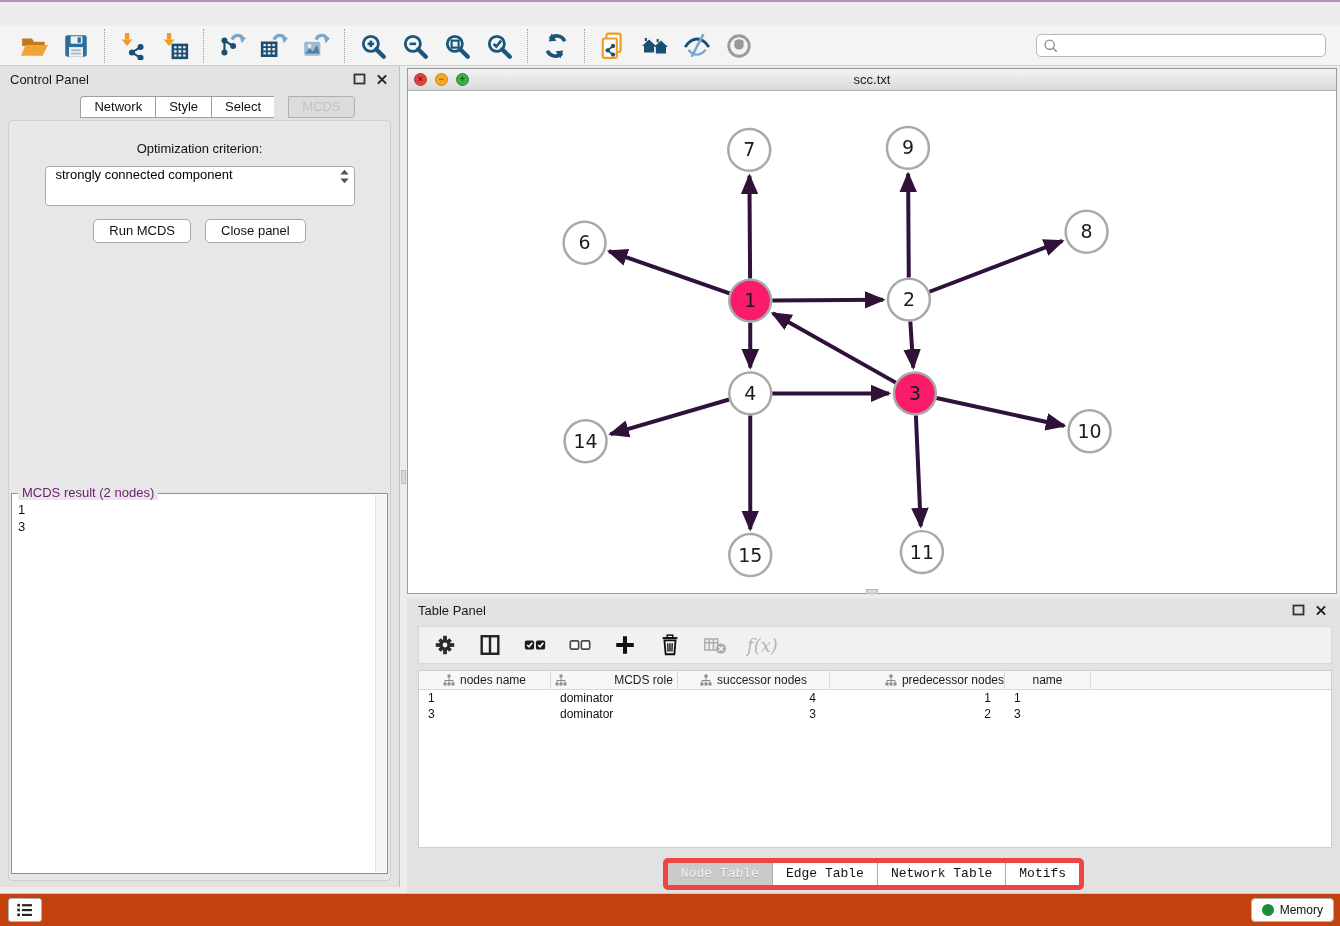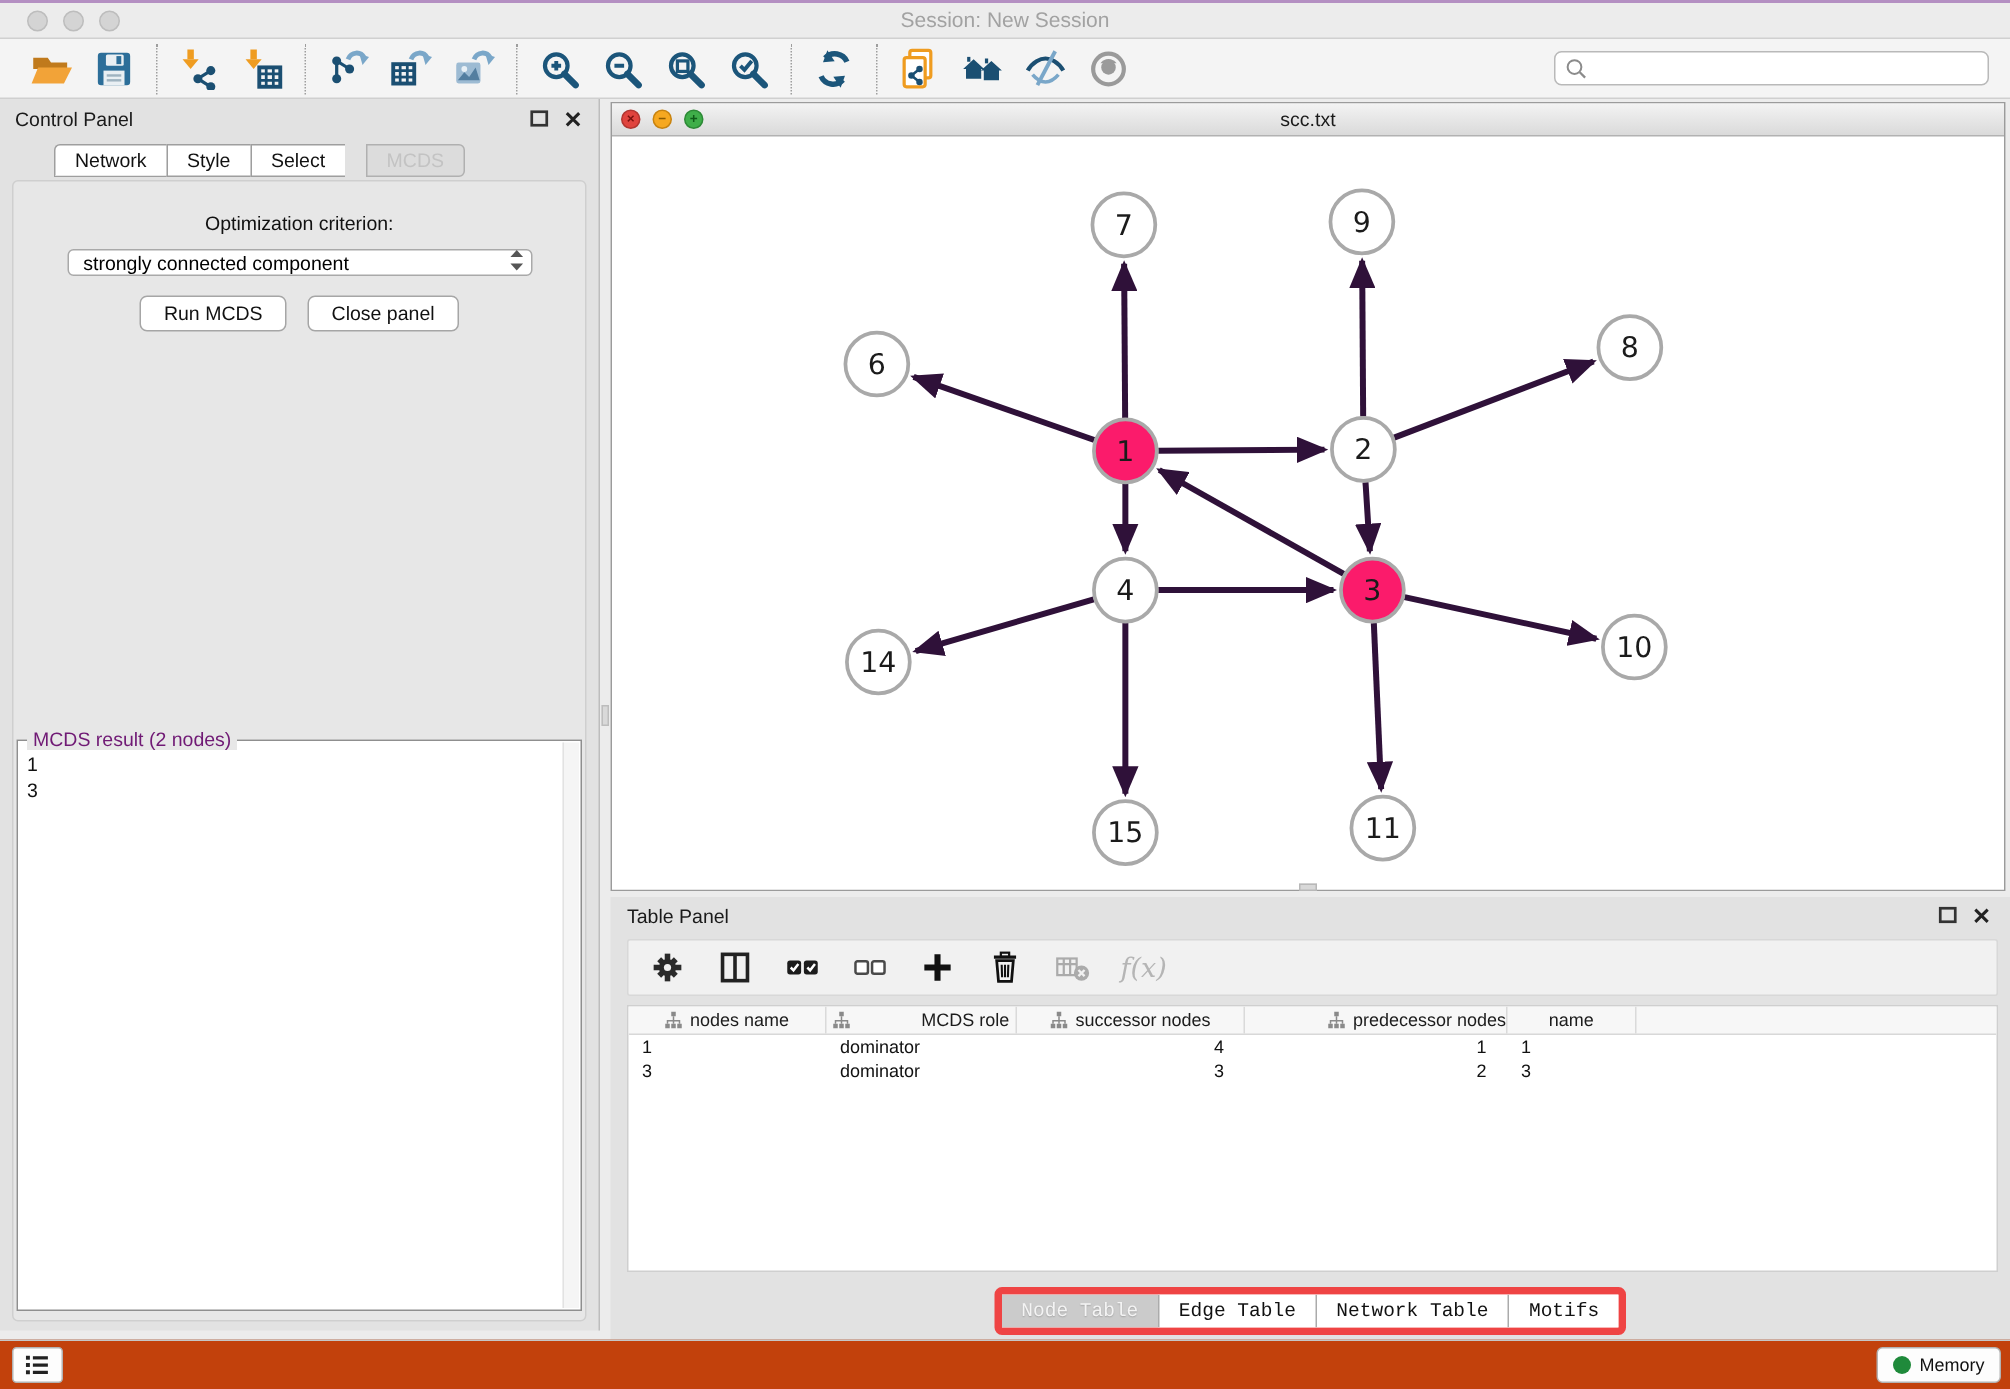--- a/index.html
+++ b/index.html
@@ -25,28 +25,28 @@
 
   
   .main { position:absolute; top:64px; left:0; right:0; bottom:33px; }
 
   
   .control-panel { position:absolute; left:0; top:0; width:400px; bottom:6px; background:#e2e2e2; border-right:1px solid #bdbdbd; }
   .cp-header { height:26px; display:flex; align-items:center; padding:0 10px; }
   .panel-title { font-size:13px; color:#1a1a1a; }
   .panel-ctrls { margin-left:auto; display:flex; gap:9px; align-items:center; }
   .pbtn { width:14px; height:13px; display:flex; align-items:center; justify-content:center; background:none; border:none; cursor:pointer; }
-  .cp-tabs { display:flex; margin-top:4px; position:relative; z-index:2;padding-left:36px; }
+  .cp-tabs { display:flex; justify-content:center; margin-top:4px; position:relative; z-index:2;padding-left:36px; }
   .cp-tab { font-size:13px; padding:2px 13px 3px; background:#fff; border:1px solid #9e9e9e; border-right-width:0; color:#111; cursor:pointer; }
   .cp-tab:first-child { border-radius:4px 0 0 0; }
   .cp-tab:last-child  { border-right-width:1px; border-radius:0 4px 4px 0; }
   .cp-tab.active { background:#dcdcdc; color:#c3c3c3; border-color:#b0b0b0;margin-left:14px; }
   .cp-body { position:absolute; left:8px; right:8px; top:54px; bottom:6px; background:#e7e7e7; border:1px solid #cfcfcf; border-radius:4px; }
   .opt-label { text-align:center; margin-top:20px; font-size:13px; color:#111; }
-  .selectbox { margin:10px auto 0; width:310px; height:18px; background:#fff; border:1px solid #a9a9a9; border-radius:4px; display:flex; align-items:flex-end; padding:0 4px 0 10px; font-size:13px; cursor:pointer; }
+  .selectbox { margin:10px auto 0; width:310px; height:40px; background:#fff; border:1px solid #a9a9a9; border-radius:4px; display:flex; align-items:flex-start; padding:0 4px 0 10px; font-size:13px; cursor:pointer; }
   .selectbox .sel-val { flex:1; }
   .btn-row { display:flex; justify-content:center; gap:14px; margin-top:13px; }
   .pushbtn { font-size:13px; padding:3px 15px 4px; background:#fff; border:1px solid #a6a6a6; border-radius:5px; cursor:pointer; color:#111; }
 
   .mcds-box { position:absolute; left:2px; right:2px; top:372px; bottom:6px; border:1px solid #8f8f8f; background:#fff; }
   .mcds-legend { position:absolute; top:-9px; left:6px; background:#e7e7e7; padding:0 4px; font-size:13px; color:#701a75; }
   .mcds-text { position:absolute; left:6px; top:7px; right:14px; bottom:2px; font-size:13px; line-height:17px; white-space:pre; color:#111; overflow:hidden; }
   .mcds-scroll { position:absolute; top:1px; bottom:1px; right:1px; width:11px; background:#f5f5f5; border-left:1px solid #e2e2e2; }
 
   
@@ -88,28 +88,20 @@
   .statusbar { position:absolute; bottom:0; left:0; right:0; height:33px; background:#c2410c; border-top:1px solid #c6c6c6; }
   .list-btn { position:absolute; left:8px; top:4px; width:34px; height:24px; background:#fdfdfd; border:1px solid #b3b3b3; border-radius:3px; display:flex; align-items:center; justify-content:center; cursor:pointer; }
   .memory-btn { position:absolute; right:6px; top:4px; height:24px; padding:0 10px; background:#fdfdfd; border:1px solid #b3b3b3; border-radius:4px; display:flex; align-items:center; gap:6px; font-size:12px; color:#111; cursor:pointer; }
   .mem-dot { width:12px; height:12px; border-radius:50%; background:#1f8a3b; }
 </style>
 </head>
 <body>
 
 <div class="app">
 
-  <div class="titlebar">
-    <div class="traffic">
-      <div class="tl-dot"></div>
-      <div class="tl-dot"></div>
-      <div class="tl-dot"></div>
-    </div>
-    <div class="win-title">Session: New Session</div>
-  </div>
 
   <div class="toolbar" id="main-toolbar">
     <div class="tseg">
         <button class="tbtn">
           <span class="icon" style="width: 28px; height: 28px;">
             <svg viewBox="0 0 26 26">
               <path d="M2 6h9l2 3h10v4H2z" fill="#c07a1c"></path>
               <path d="M1 22l4-10h21l-5 10z" fill="#f2a338"></path>
             </svg>
           </span>

